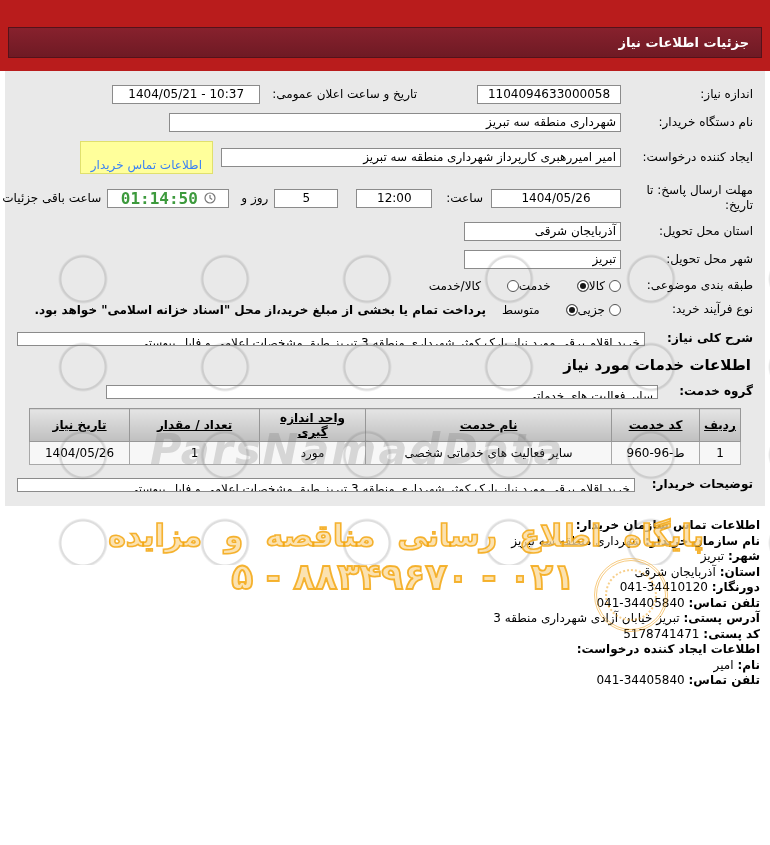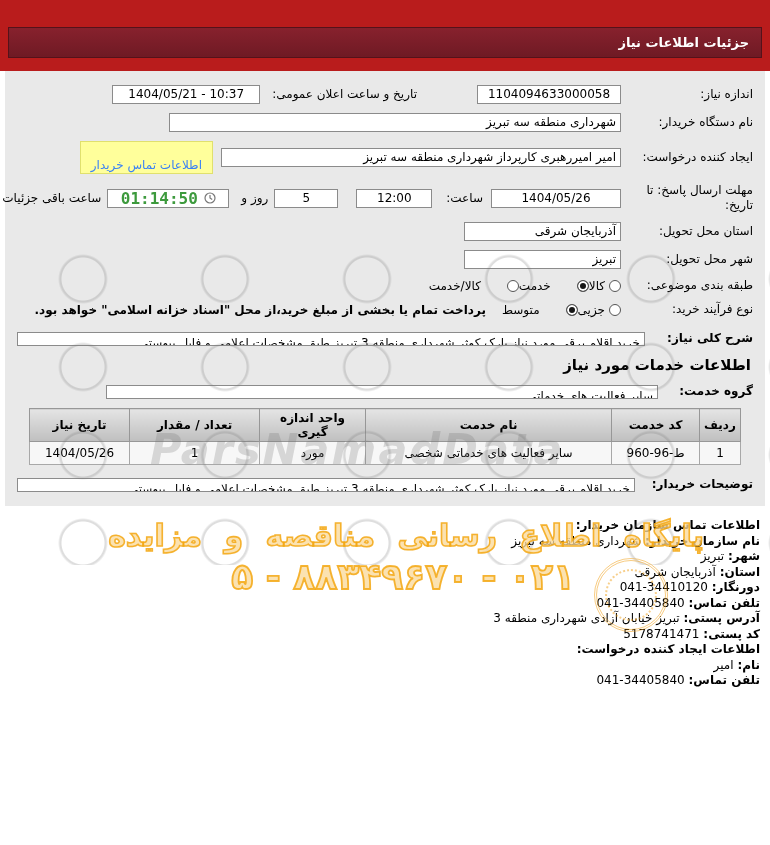--- a/index.html
+++ b/index.html
@@ -56,21 +56,21 @@
   .ropt { margin-left: 26px; }
   .note { font-weight: bold; margin-right: 16px; }
 
   .section-title { font-size: 15px; font-weight: bold; margin: 10px 2px 10px; }
 
   
   table.svc { border-collapse: collapse; margin: 2px auto 12px; font-size: 12px; }
   table.svc th {
     background: linear-gradient(#e4e4e4, #bfbfbf);
     border: 1px solid #979797; font-weight: bold;
-    height: 25px; padding: 2px 4px; text-align: center;
+    height: 25px; padding: 2px 4px; text-align: center; text-decoration: underline;
   }
   table.svc td {
     background: #f7f7f7; border: 1px solid #a8a8a8;
     height: 23px; padding: 2px 4px; text-align: center;
   }
 
   
   .contact { padding: 12px 10px 0; font-size: 12px; line-height: 15.5px; color: #000; position: relative; z-index: 1; }
   .cline b { font-weight: bold; }
 

